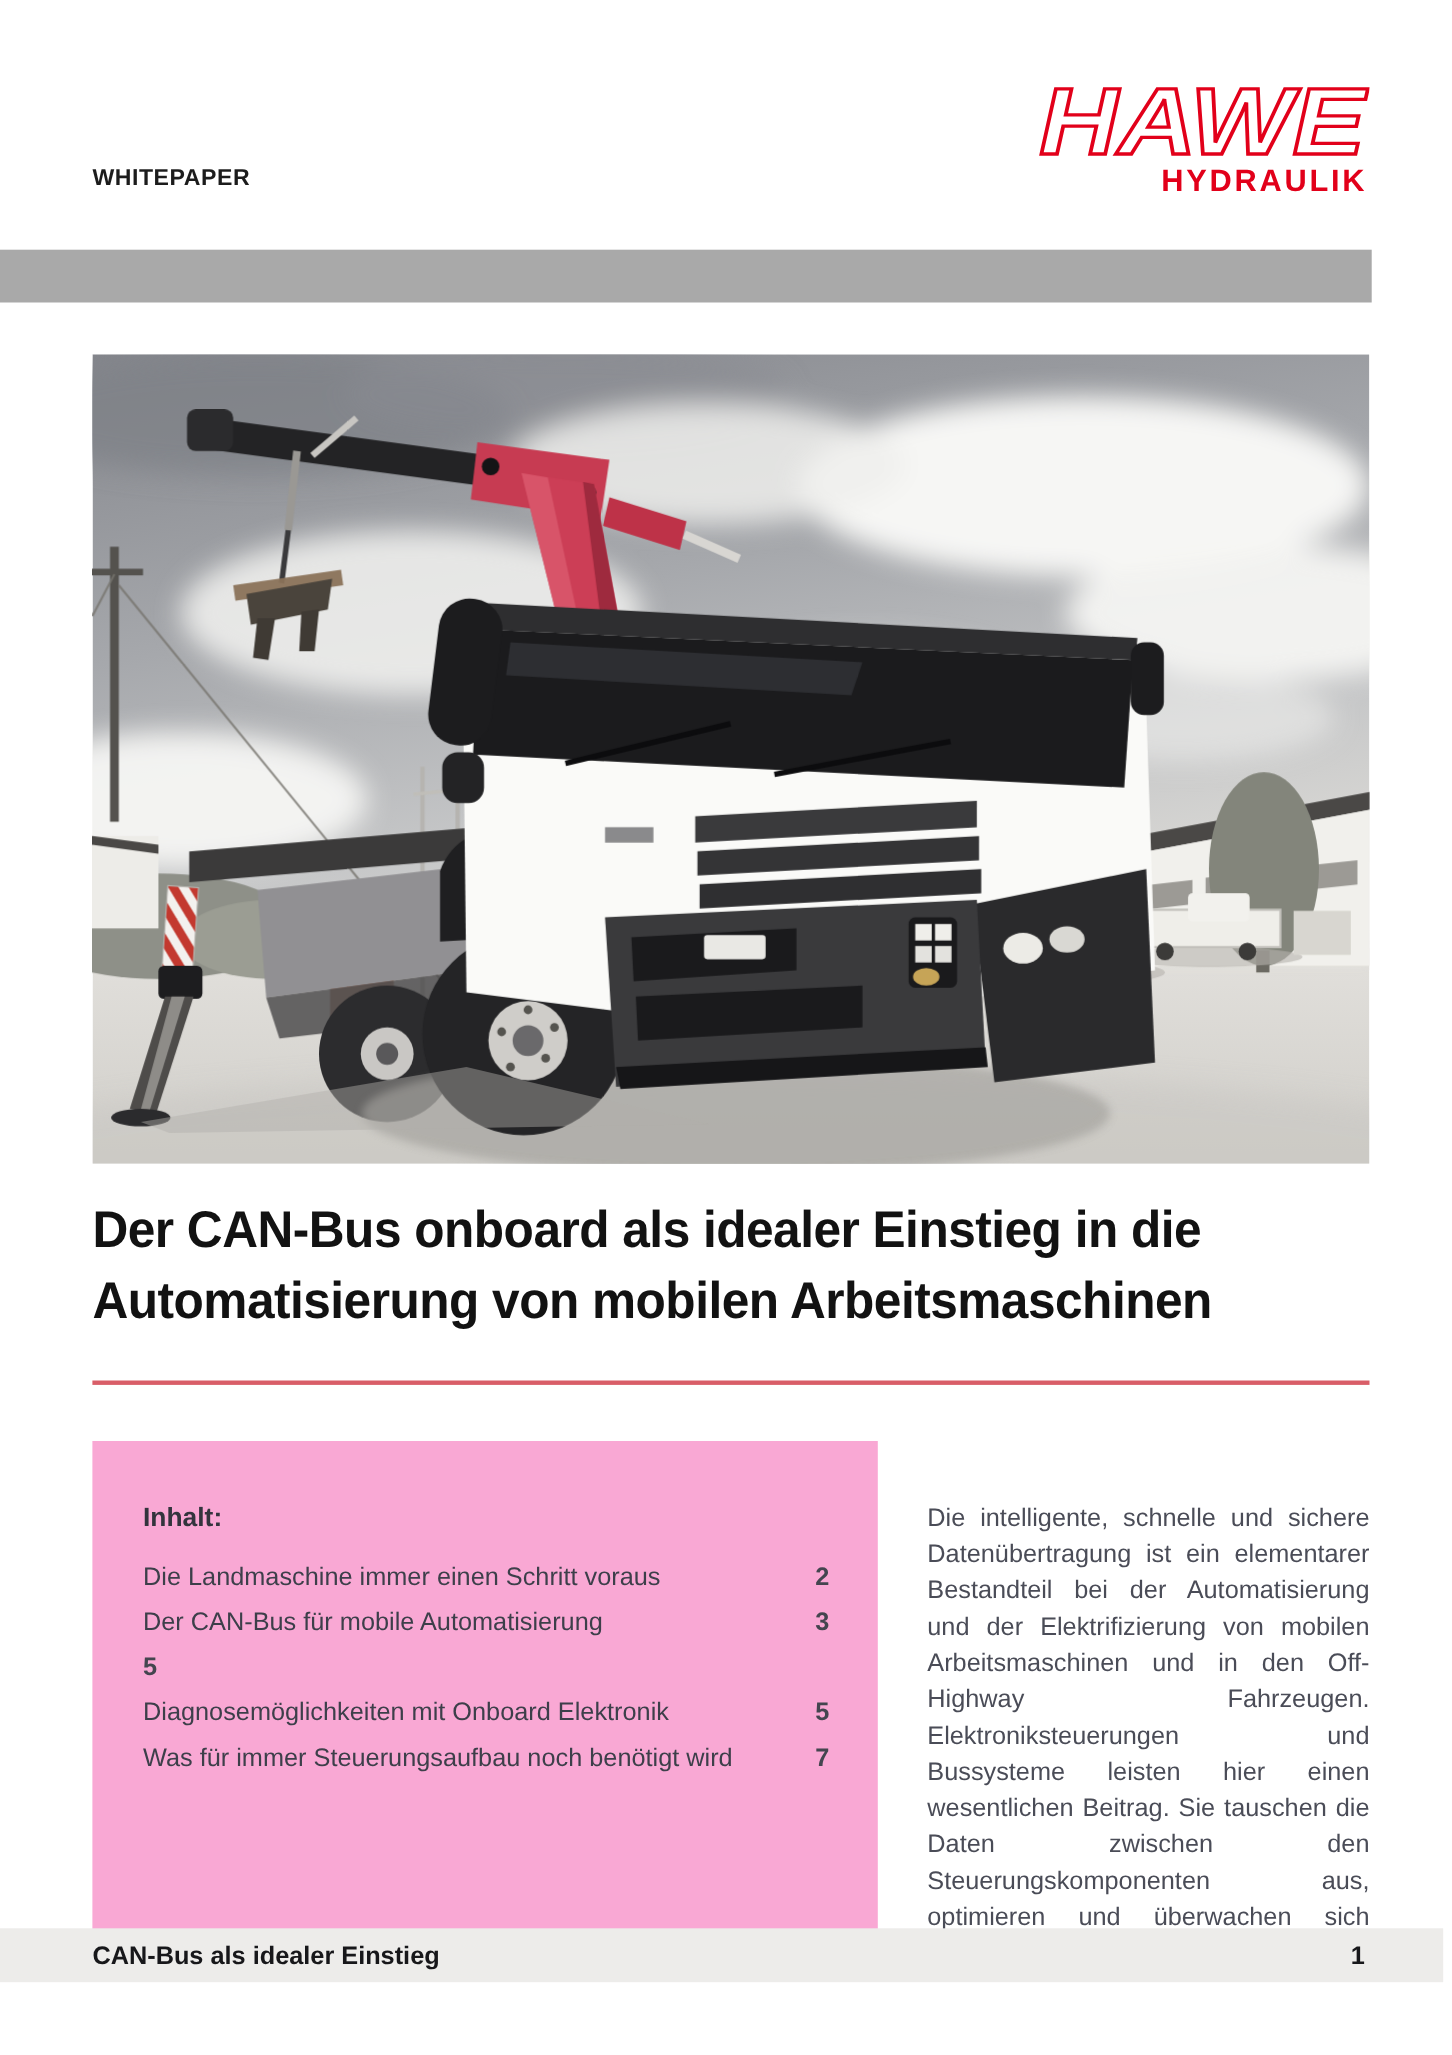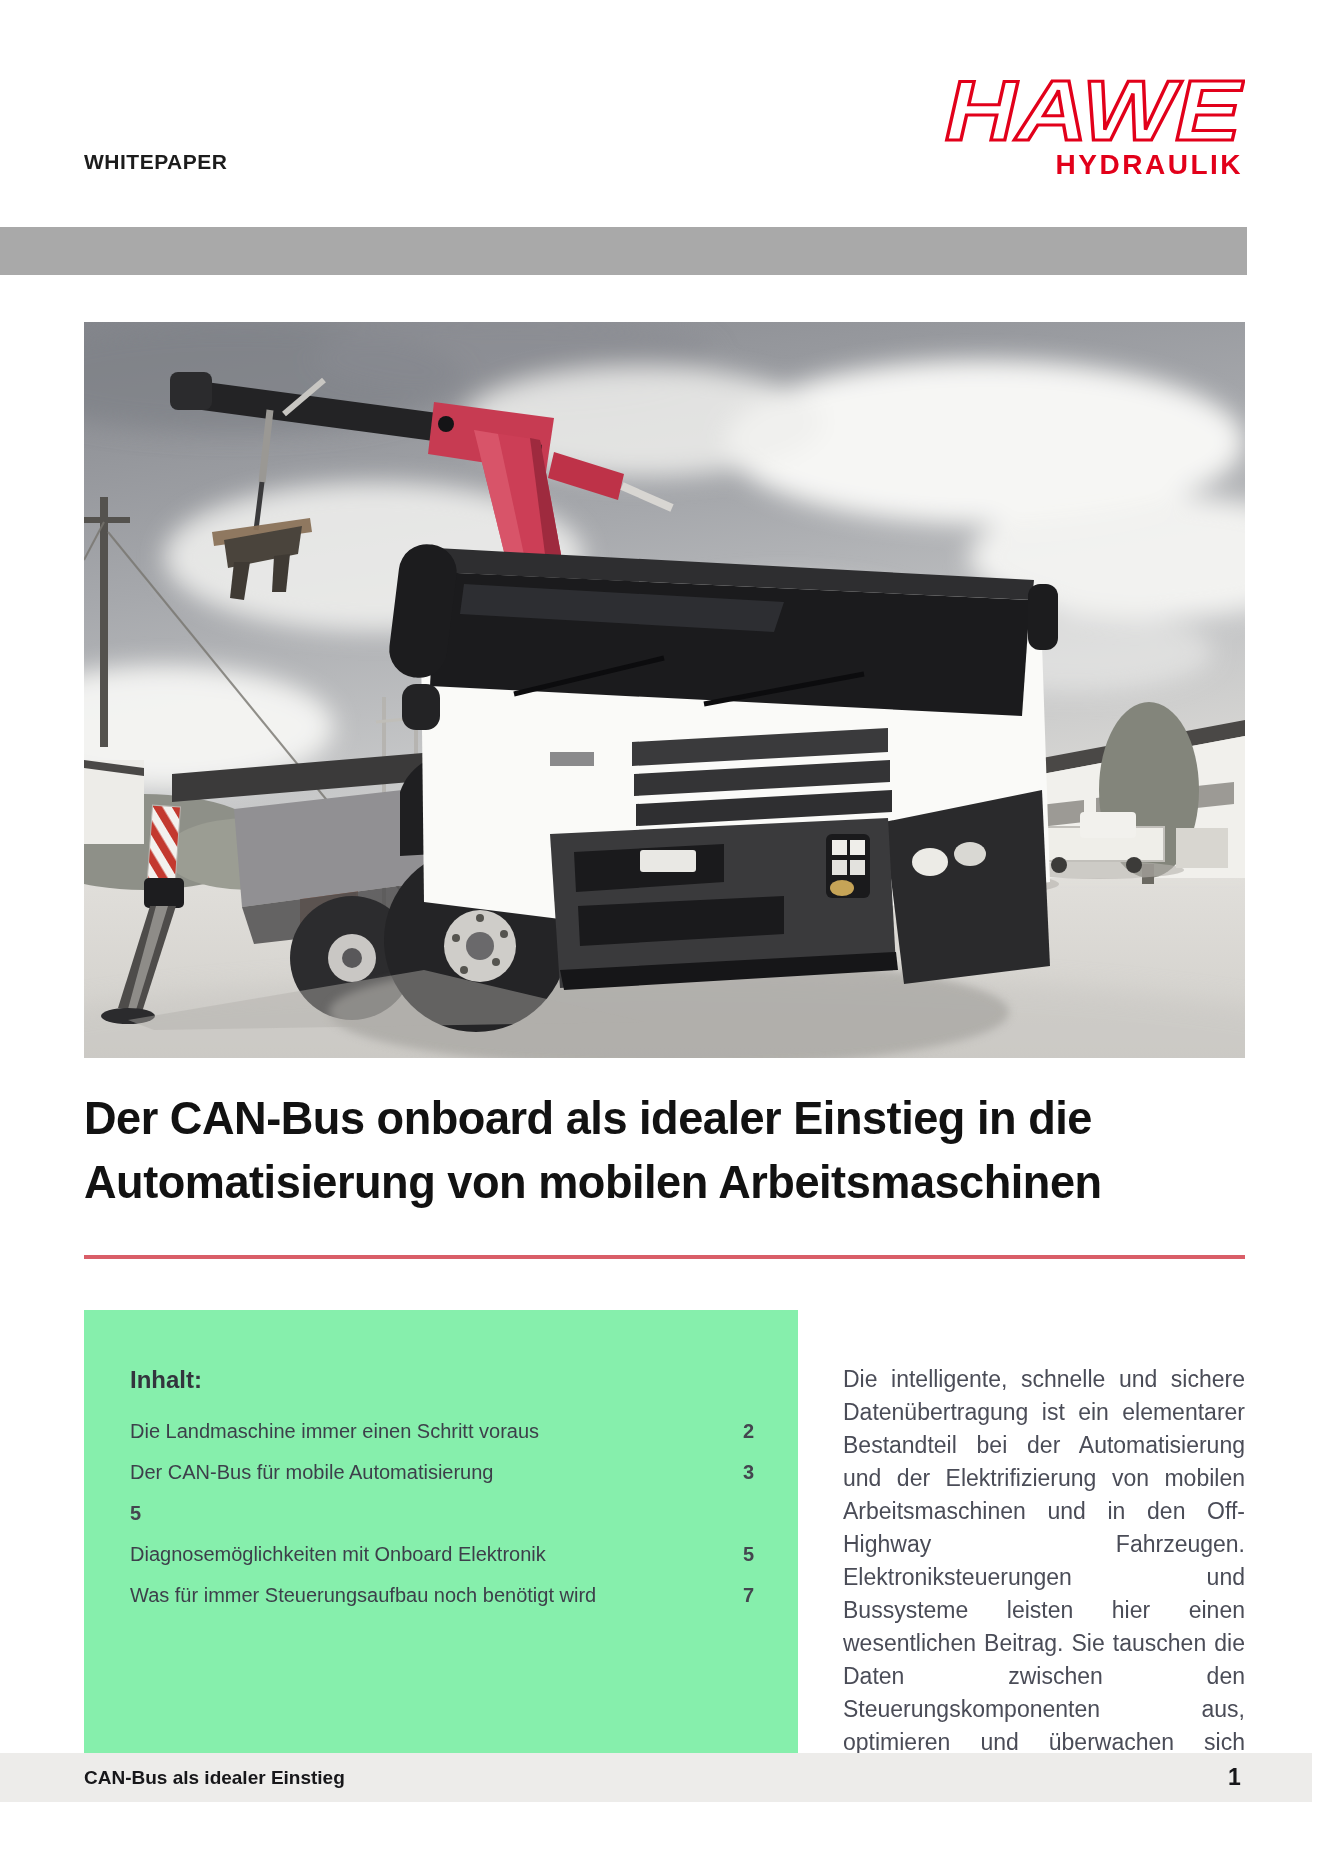--- a/index.html
+++ b/index.html
@@ -14,33 +14,33 @@
   .gray-bar{left:0;top:227px;width:1247px;height:48px;background:#a9a9a9;}
   
   .photo{left:84px;top:322px;width:1161px;height:736px;overflow:hidden;}
   .photo svg{display:block;width:100%;height:100%;}
   
   .title{left:84px;top:1086px;width:1220px;color:#121212;font-weight:700;
          font-size:47px;line-height:64px;letter-spacing:-.5px;
          transform:scaleX(.96);transform-origin:left top;white-space:nowrap;}
   .red-rule{left:84px;top:1255px;width:1161px;height:4px;background:#d95e68;}
   
-  .toc-box{left:84px;top:1310px;width:714px;height:460px;background:#86efac;box-sizing:border-box;
+  .toc-box{left:84px;top:1310px;width:714px;height:460px;background:#f9a8d4;box-sizing:border-box;
            padding:56px 44px 1px 46px;color:#3d3f4a;}
   .toc-heading{font-size:24px;font-weight:700;color:#33343d;margin:0 0 26px 0;}
   .toc-row{display:flex;justify-content:space-between;align-items:baseline;
-           height:27px;margin-bottom:14px;font-size:20px;}
+           height:27px;margin-bottom:14px;font-size:23px;}
   .toc-row .pg{font-weight:700;color:#44454f;}
   
   .intro{left:843px;top:1363px;width:402px;font-size:23px;line-height:33px;
          text-align:justify;color:#4a4c57;}
   
   .footer-bar{left:0;top:1753px;width:1312px;height:49px;background:#edecea;
               display:flex;align-items:center;}
-  .footer-title{margin-left:84px;font-size:19px;font-weight:700;color:#17171a;}
+  .footer-title{margin-left:84px;font-size:23px;font-weight:700;color:#17171a;}
   .footer-page{position:absolute;left:1228px;font-size:23px;font-weight:700;color:#17171a;}
 </style>
 </head>
 <body>
 
 <div class="abs wp-label">WHITEPAPER</div>
 
 <div class="abs logo">
   <svg viewBox="0 0 310 112">
     <text x="158" y="70" text-anchor="middle" font-family="'Liberation Sans',sans-serif" font-weight="bold" font-style="italic" font-size="86" fill="none" stroke="#E2001A" stroke-width="3" textLength="296" lengthAdjust="spacingAndGlyphs">HAWE</text>

